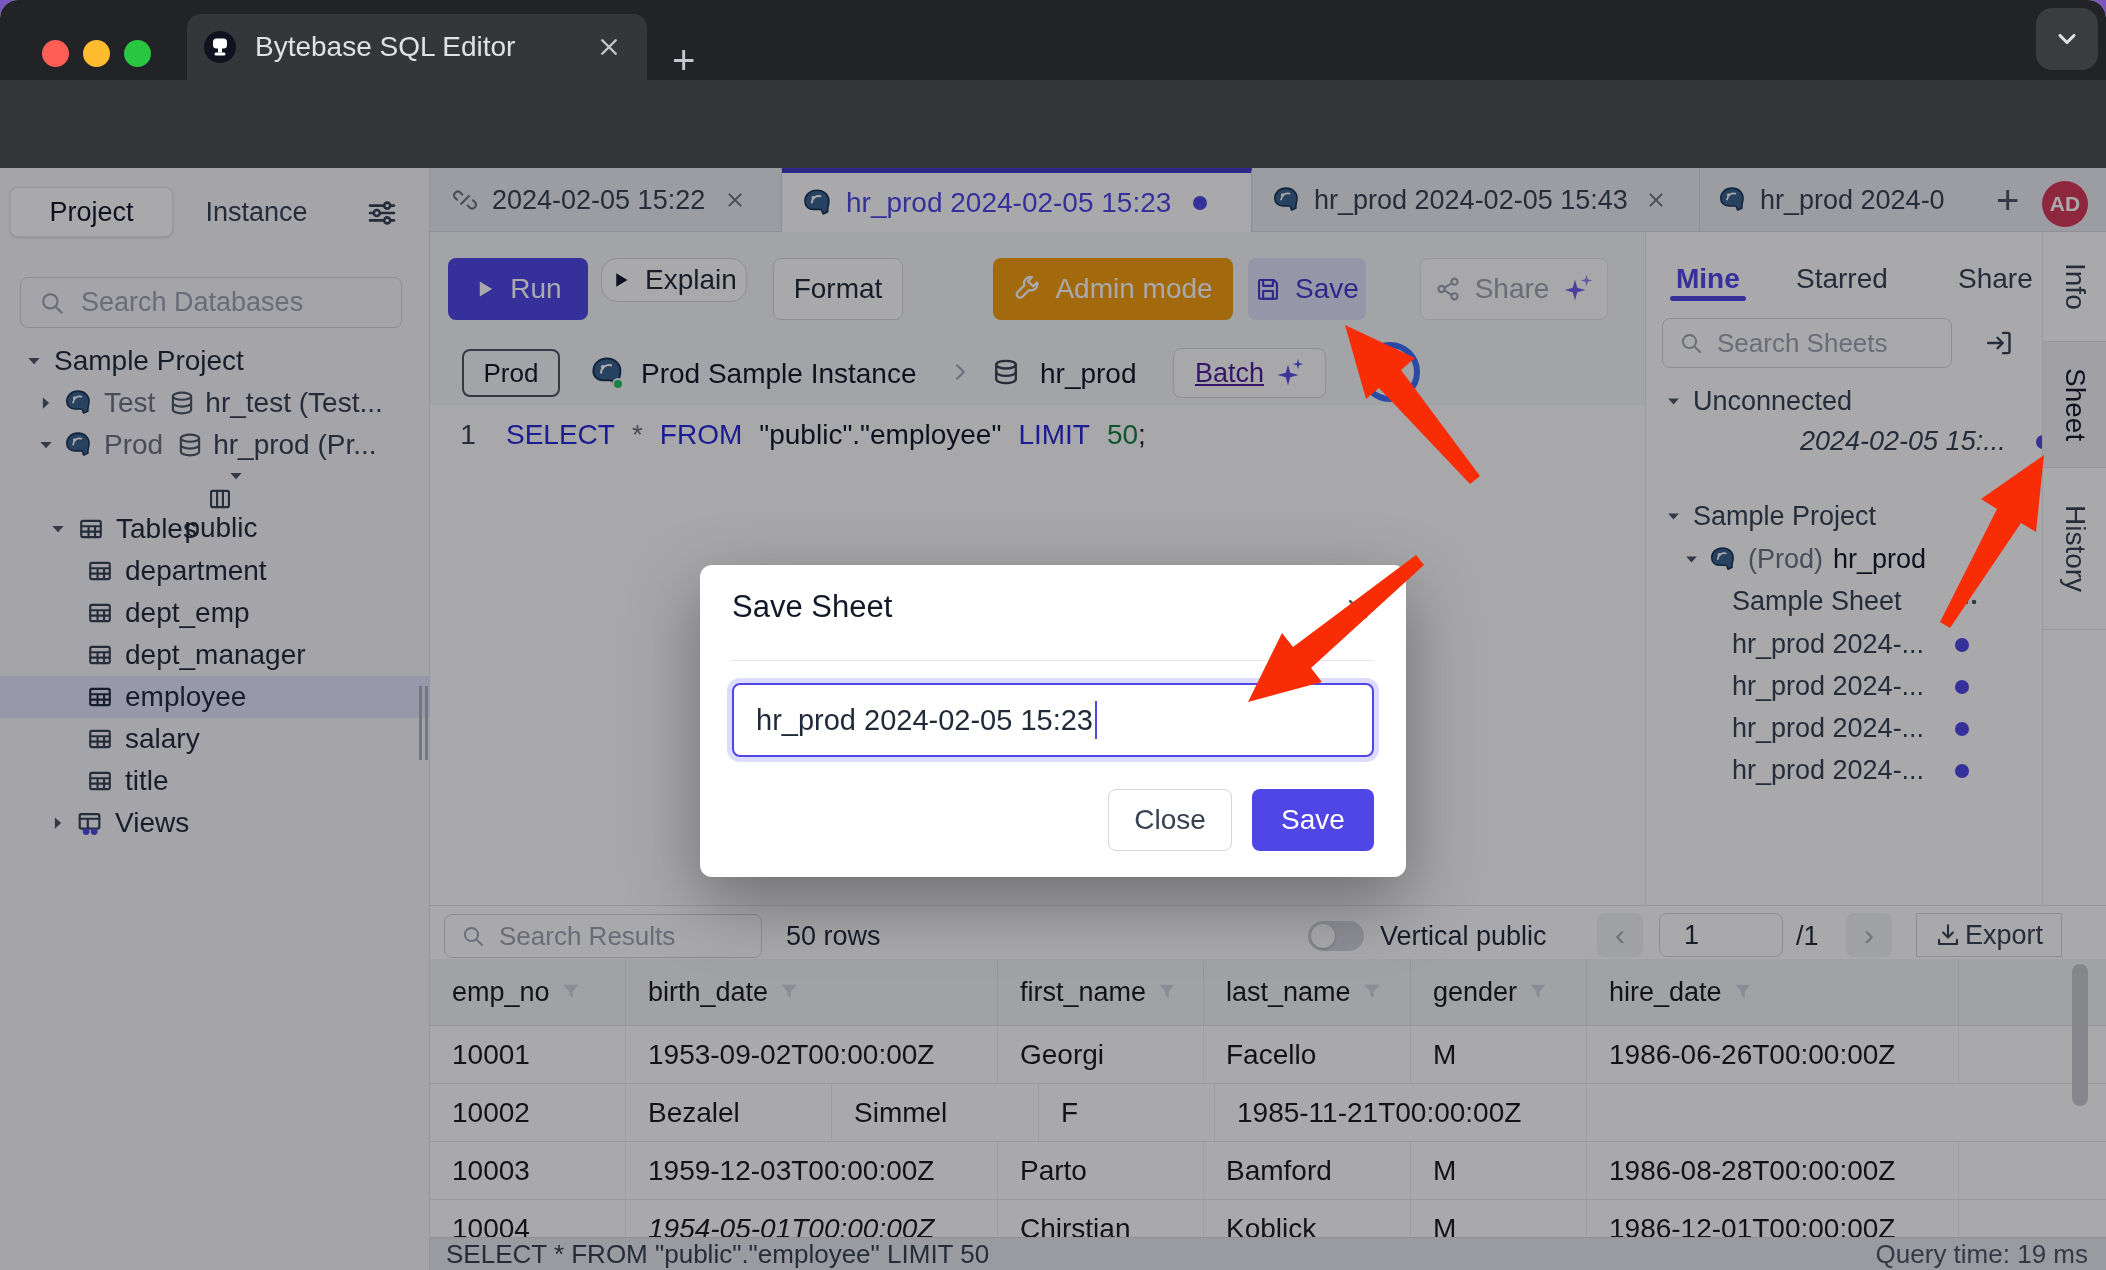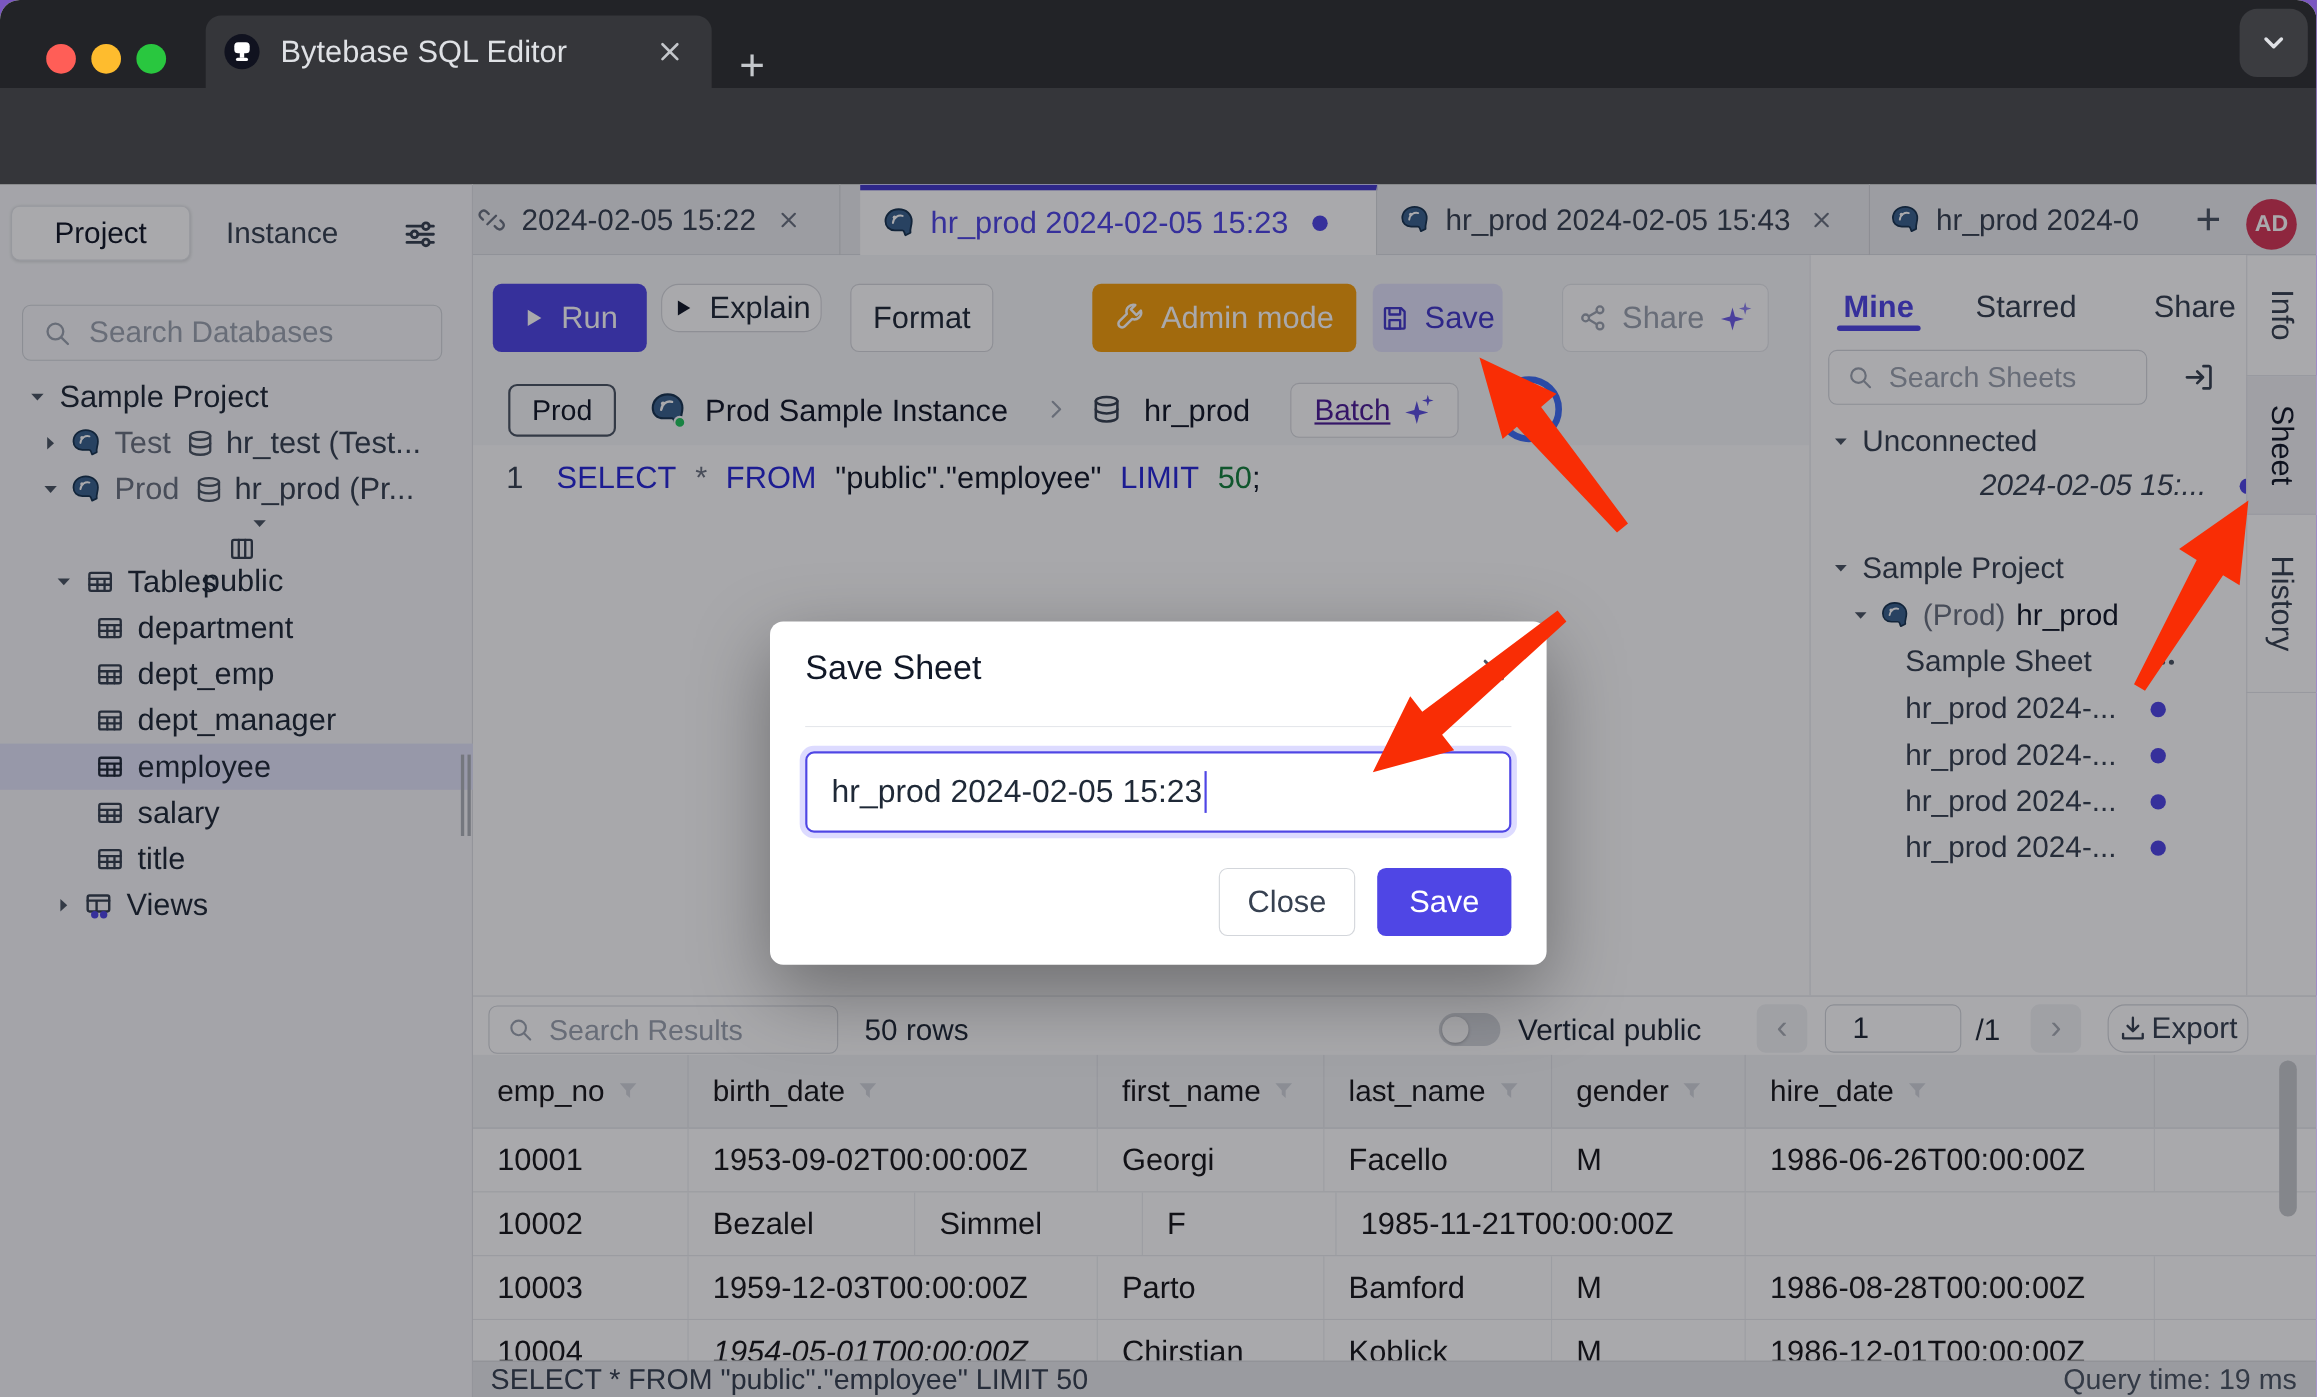--- a/index.html
+++ b/index.html
@@ -330,21 +330,21 @@
           </svg>
       <svg class="ic" width="27" height="27" style="margin-left:8px;color:#374151;">
             <use href="#i-views"></use>
           </svg>
       <span style="margin-left:12px;">Views</span>
     </div>
     <div class="a" style="left:419px;top:518px;width:3px;height:74px;background:#aeb2b8;"></div>
     <div class="a" style="left:425px;top:518px;width:3px;height:74px;background:#aeb2b8;"></div>
 
     <div class="a" style="left:430px;top:0;width:1676px;height:64px;background:#ecedf0;border-bottom:1px solid #d8dade;"></div>
-    <div class="etab" style="left:412px;width:352px;">
+    <div class="etab" style="left:430px;width:352px;">
       <svg class="ic" width="26" height="26" style="margin-left:22px;color:#6b7280;">
             <use href="#i-unlink"></use>
           </svg>
       <span style="margin-left:14px;">2024-02-05 15:22</span>
       <svg class="ic" width="20" height="20" style="margin-left:20px;color:#6b7280;">
             <use href="#i-x"></use>
           </svg>
     </div>
     <div class="etab" style="left:782px;width:470px;background:#fff;border-top:5px solid #4338ca;color:#4f46e5;font-weight:500;font-size:28px;">
       <svg class="ic" width="30" height="30" style="margin-left:20px;">
@@ -542,21 +542,21 @@
       </div>
       <span class="a" style="left:356px;top:15px;font-size:27px;color:#1f2937;">50 rows</span>
       <div class="a" style="left:878px;top:15px;width:56px;height:30px;border-radius:15px;background:#d4d7dc;">
         <div style="position:absolute;left:3px;top:3px;width:24px;height:24px;border-radius:50%;background:#fff;box-shadow:0 1px 3px rgba(0,0,0,.25);"></div>
       </div>
       <span class="a" style="left:950px;top:15px;font-size:27px;color:#1f2937;">Vertical public</span>
       <div class="a row" style="left:1167px;top:7px;width:46px;height:44px;background:#f2f3f5;border-radius:8px;justify-content:center;font-size:30px;color:#a6abb3;">‹</div>
       <input class="a" style="left: 1229px; top: 7px; width: 124px; height: 44px; border: 1.5px solid rgb(211, 214, 219); border-radius: 8px; font-size: 27px; color: rgb(31, 41, 55); padding-left: 24px; outline: none;" value="1">
       <span class="a" style="left:1366px;top:15px;font-size:27px;color:#1f2937;">/1</span>
       <div class="a row" style="left:1416px;top:7px;width:46px;height:44px;background:#f2f3f5;border-radius:8px;justify-content:center;font-size:30px;color:#a6abb3;">›</div>
-      <div class="a row" style="left:1486px;top:7px;width:128px;height:44px;border:1.5px solid #d3d6db;border-radius:16px;justify-content:center;gap:4px;font-size:27px;color:#374151;">
+      <div class="a row" style="left:1486px;top:7px;width:146px;height:44px;border:1.5px solid #d3d6db;border-radius:0;justify-content:center;gap:4px;font-size:27px;color:#374151;">
         <svg class="ic" width="26" height="26">
               <use href="#i-download"></use>
             </svg>
         <span>Export</span>
       </div>
 
       <div class="a row mono" style="left:0;top:53px;width:1676px;height:67px;background:#f3f4f6;border-bottom:1px solid #dfe1e5;">
         <div class="hcell" style="width:196px;">
               <span>emp_no</span>
               <svg class="ic" width="22" height="22" style="color:#d1d5db;">

